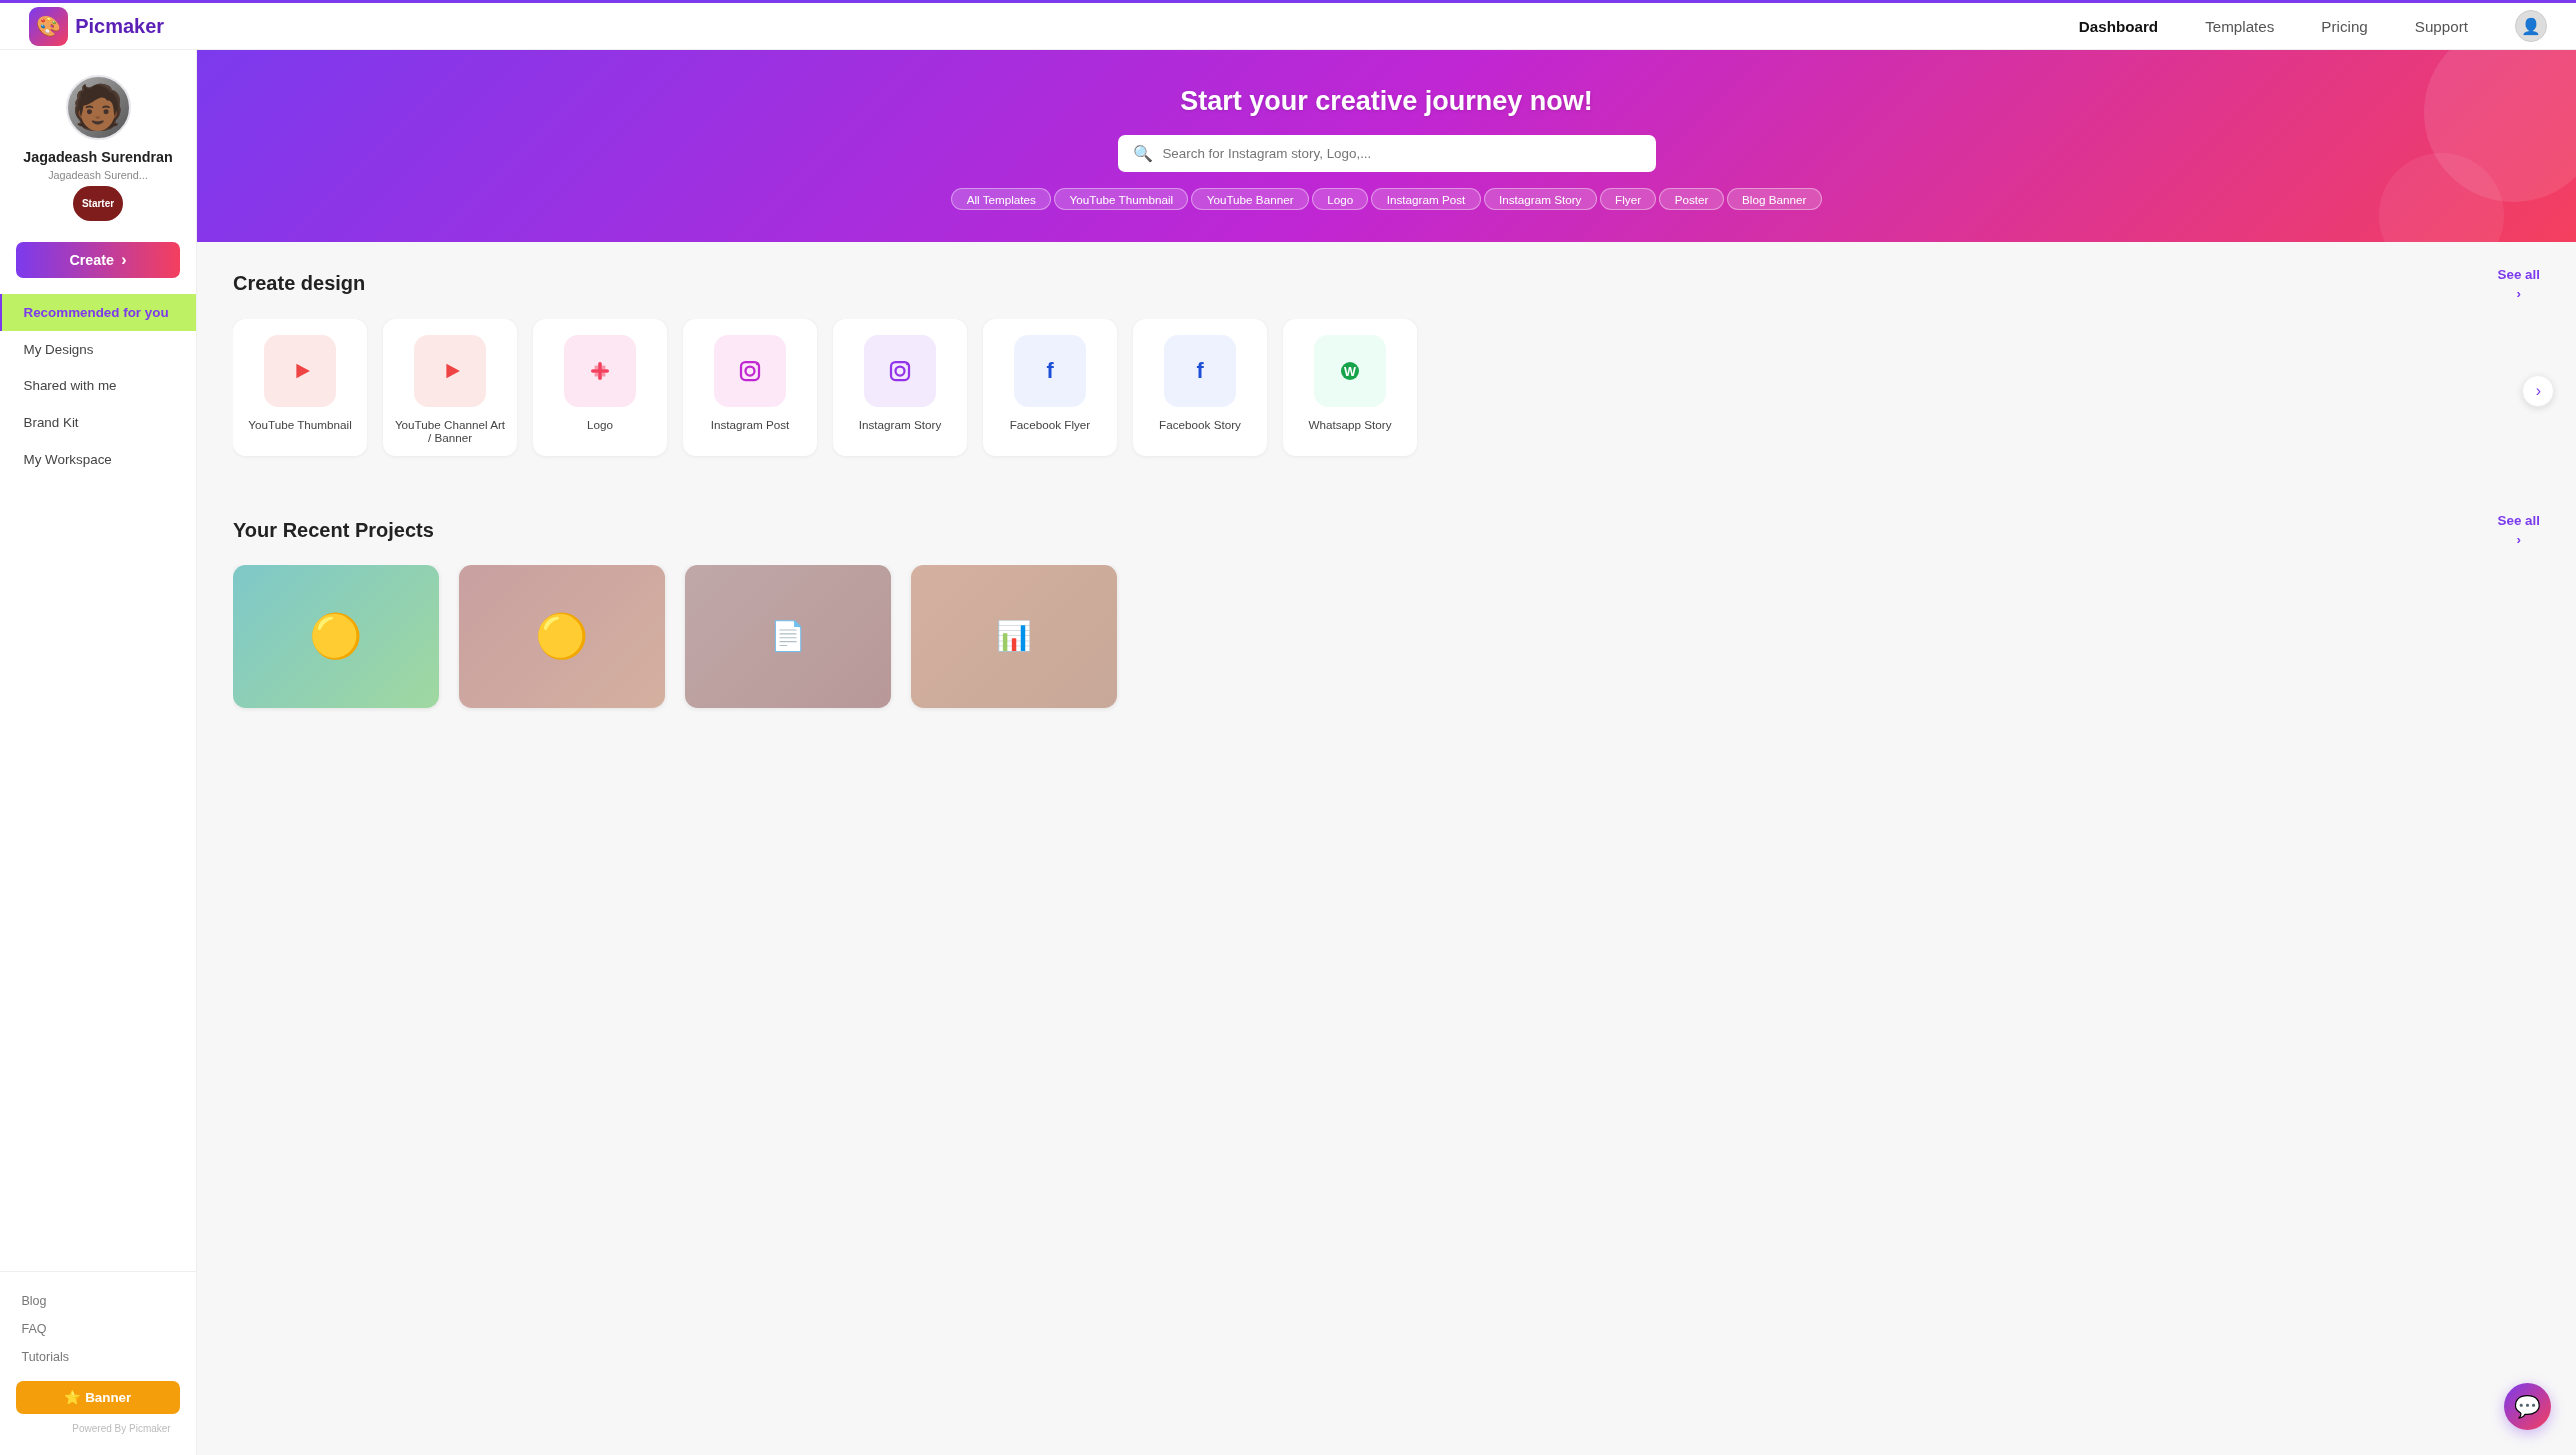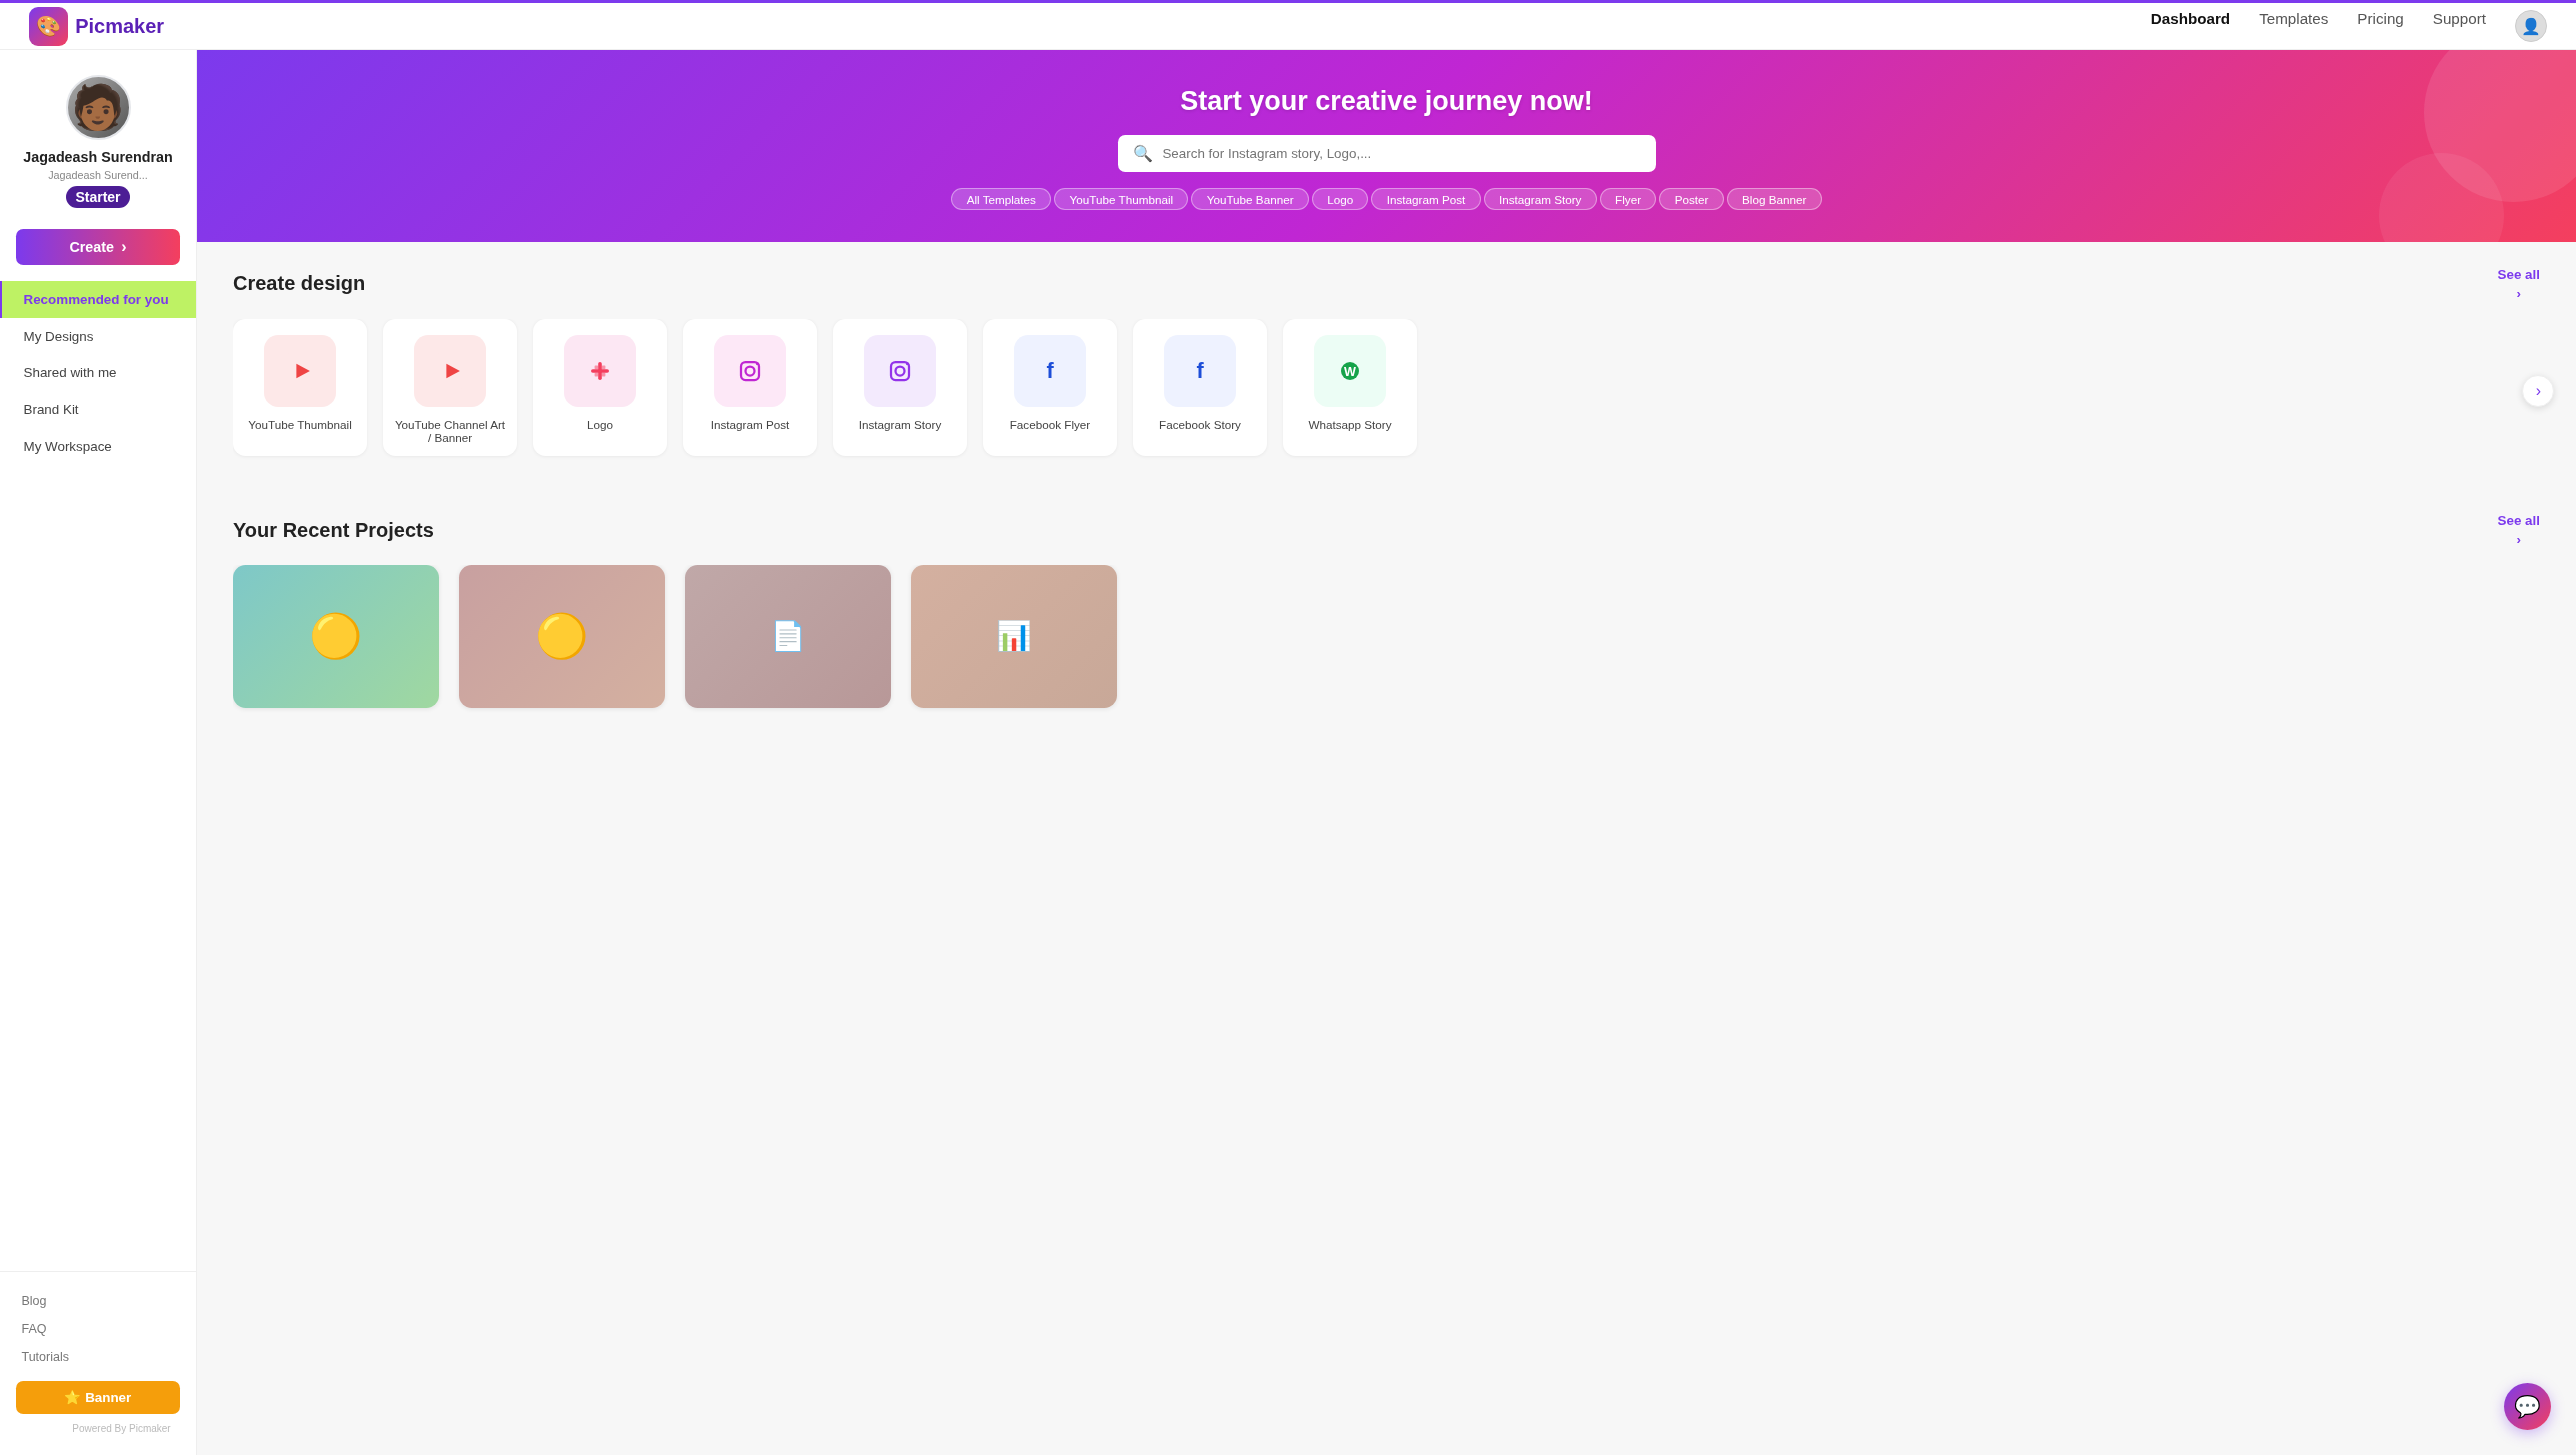--- a/index.html
+++ b/index.html
@@ -13,21 +13,21 @@
       position: sticky; top: 0; z-index: 100;
       border-top: 3.6px solid #7c3aed;
     }
     .topnav-logo { display: flex; align-items: center; gap: 7.2px; }
     .topnav-logo-img {
       width: 39px; height: 39px; background: linear-gradient(135deg,#7c3aed,#f43f5e);
       border-radius: 9px; display: flex; align-items: center; justify-content: center;
       font-size: 20px; color: #fff; font-weight: 900;
     }
     .topnav-logo-text { font-size: 20px; font-weight: 800; color: #5b21b6; }
-    .topnav-links { display: flex; gap: 29px; }
+    .topnav-links { display: flex; align-items: center; gap: 47px; }
     .topnav-link { font-size: 15.2px; color: #555; cursor: pointer; text-decoration: none; }
     .topnav-link.active { font-weight: 700; color: #111; }
     .topnav-avatar {
       width: 32px; height: 32px; border-radius: 50%; background: #ddd;
       display: flex; align-items: center; justify-content: center;
       font-size: 16px; color: #888; border: 1.8px solid #ccc; cursor: pointer;
     }
 
     
     .layout { display: flex; min-height: calc(100vh - 50px); }
@@ -42,22 +42,22 @@
     .sidebar-profile { display: flex; flex-direction: column; align-items: center; margin-bottom: 21.5px; }
     .sidebar-avatar {
       width: 65px; height: 65px; border-radius: 50%; background: linear-gradient(135deg,#aaa,#555);
       display: flex; align-items: center; justify-content: center;
       overflow: hidden; border: 2.7px solid #e5e7eb; margin-bottom: 9px;
       font-size: 32px;
     }
     .sidebar-name { font-size: 14.3px; font-weight: 700; color: #222; margin-bottom: 3.6px; }
     .sidebar-email { font-size: 10.8px; color: #888; margin-bottom: 5.4px; }
     .sidebar-badge {
-      background: #4c1d95; color: #fff; font-size: 14px; font-weight: 700;
-      padding: 3px 9px; border-radius: 18px;
+      background: #7f1d1d; color: #fff; font-size: 10px; font-weight: 700;
+      padding: 12px 9px; border-radius: 18px;
     }
     .sidebar-create-btn {
       margin: 0 16px 16px 16px;
       background: linear-gradient(90deg,#7c3aed,#f43f5e);
       color: #fff; border: none; border-radius: 7.2px;
       font-size: 14.3px; font-weight: 700; padding: 9px 0;
       cursor: pointer; display: flex; align-items: center; justify-content: center;
       gap: 7.2px; width: calc(100% - 32px);
     }
     .sidebar-create-btn .chevron { font-size: 16px; }

